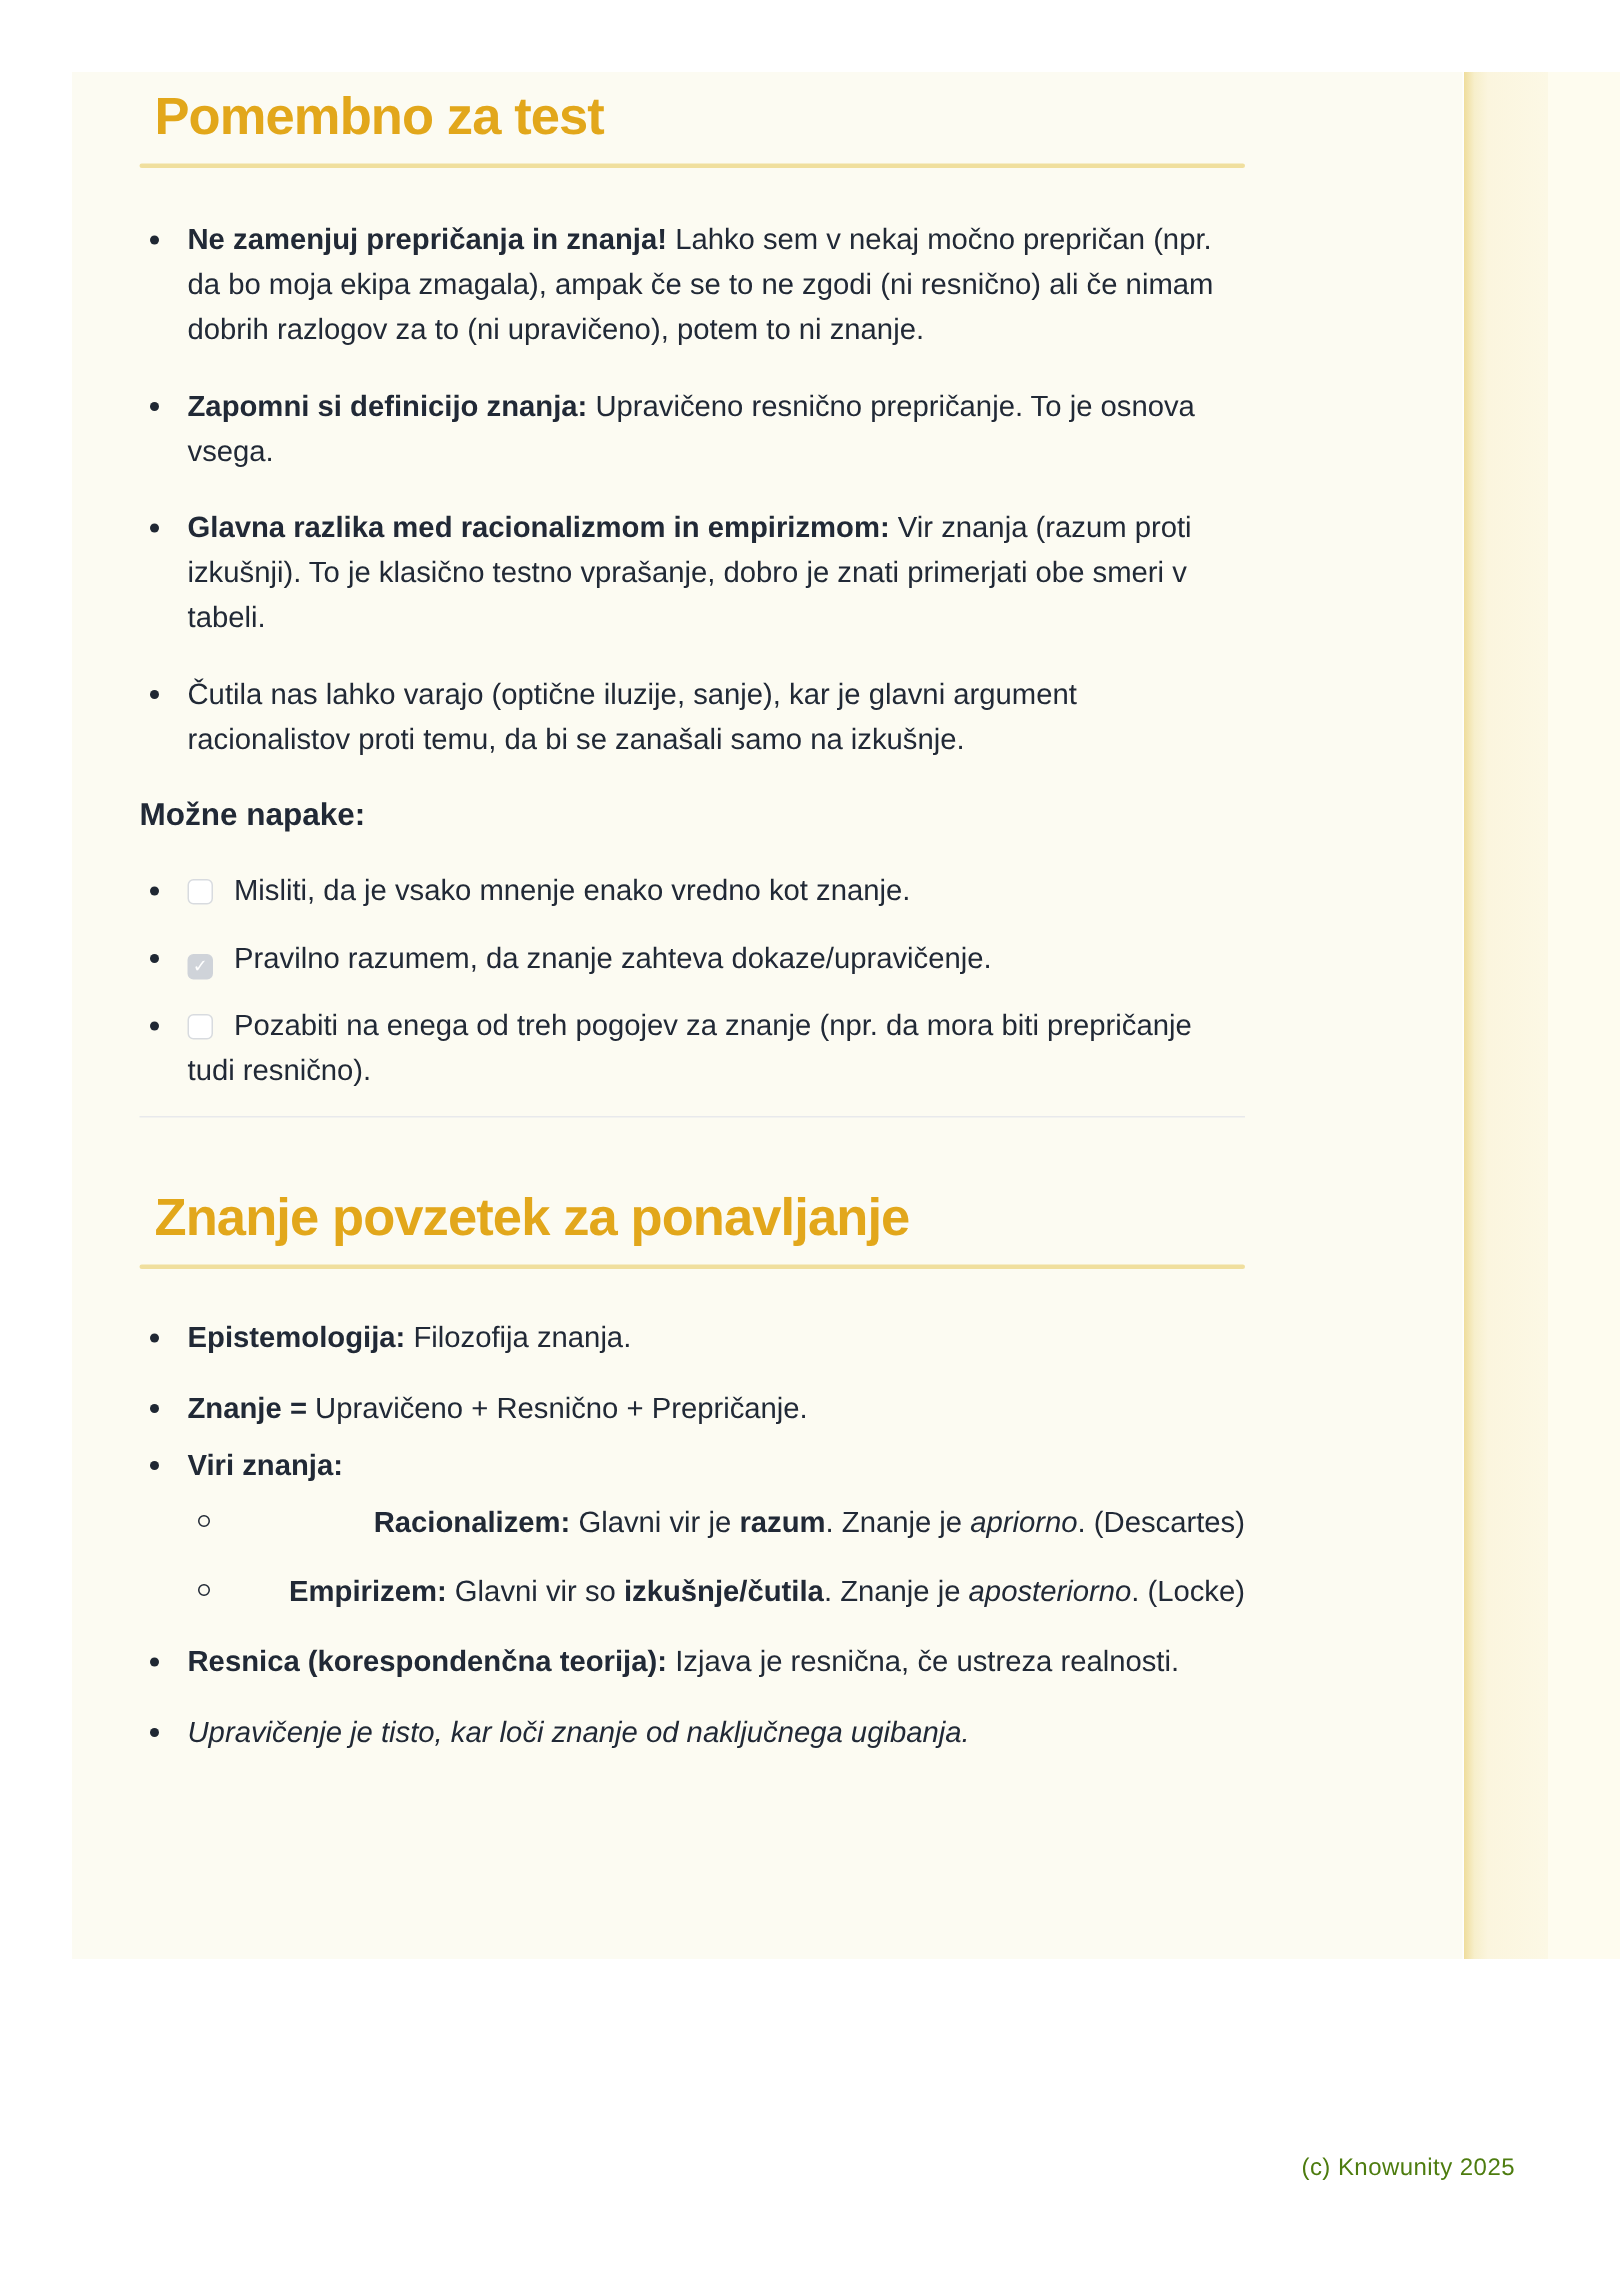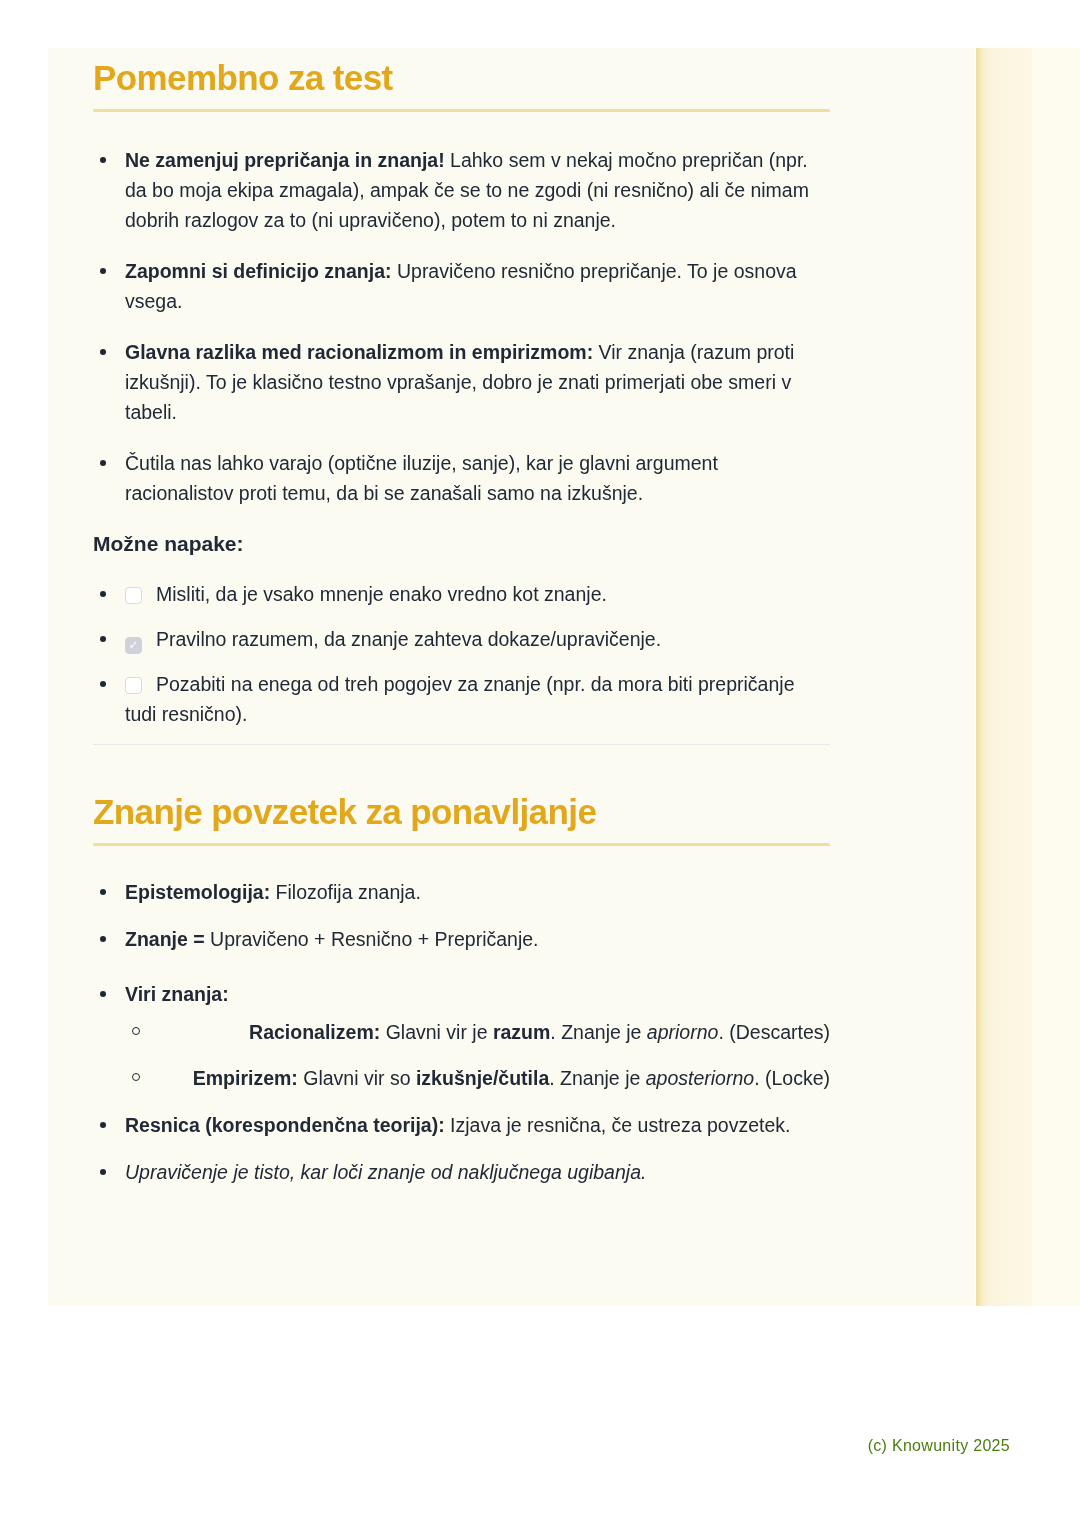--- a/index.html
+++ b/index.html
@@ -29,21 +29,21 @@
     left: 1032px; top: 48px;
     width: 48px; height: 1258px;
     background: #FEFCEF;
   }
   .content {
     position: absolute;
     left: 93px; top: 48px;
     width: 737px;
   }
   h1.sec-title {
-    margin: 0; padding: 0;
+    margin: 10px; padding: 0;
     margin-top: 12px;
     font-size: 35px;
     line-height: 36px;
     font-weight: 800;
     letter-spacing: -0.6px;
     color: #E2A71B;
   }
   .rule {
     height: 3px;
     width: 100%;
@@ -188,36 +188,36 @@
   <section>
     <div class="sec2-title-wrap">
       <h1 class="sec-title">Znanje povzetek za ponavljanje</h1>
       <div class="rule"></div>
     </div>
 
     <ul class="bullets" style="margin-top:31px;">
       <li style="margin-bottom:17px;">
         <span class="b">Epistemologija:</span><span> Filozofija znanja.</span>
       </li>
-      <li style="margin-bottom:25px;">
+      <li style="margin-bottom:8px;">
         <span class="b">Znanje =</span><span> Upravičeno + Resnično + Prepričanje.</span>
       </li>
       <li style="margin-bottom:17px;">
         <span class="b">Viri znanja:</span><span></span>
         <ul class="sub">
           <li>
             <span class="b">Racionalizem:</span><span> Glavni vir je </span><span class="b">razum</span><span>. Znanje je </span><span class="i">apriorno</span><span>. (Descartes)</span>
           </li>
           <li>
             <span class="b">Empirizem:</span><span> Glavni vir so </span><span class="b">izkušnje/čutila</span><span>. Znanje je </span><span class="i">aposteriorno</span><span>. (Locke)</span>
           </li>
         </ul>
       </li>
       <li style="margin-bottom:17px;">
-        <span class="b">Resnica (korespondenčna teorija):</span><span> Izjava je resnična, če ustreza povzetek.</span>
+        <span class="b">Resnica (korespondenčna teorija):</span><span> Izjava je resnična, če ustreza realnosti.</span>
       </li>
       <li style="margin-bottom:17px;font-style:italic;">
         <span class="b"></span><span>Upravičenje je tisto, kar loči znanje od naključnega ugibanja.</span>
       </li>
     </ul>
   </section>
 </div>
 
 <div class="footer">(c) Knowunity 2025</div>
 

